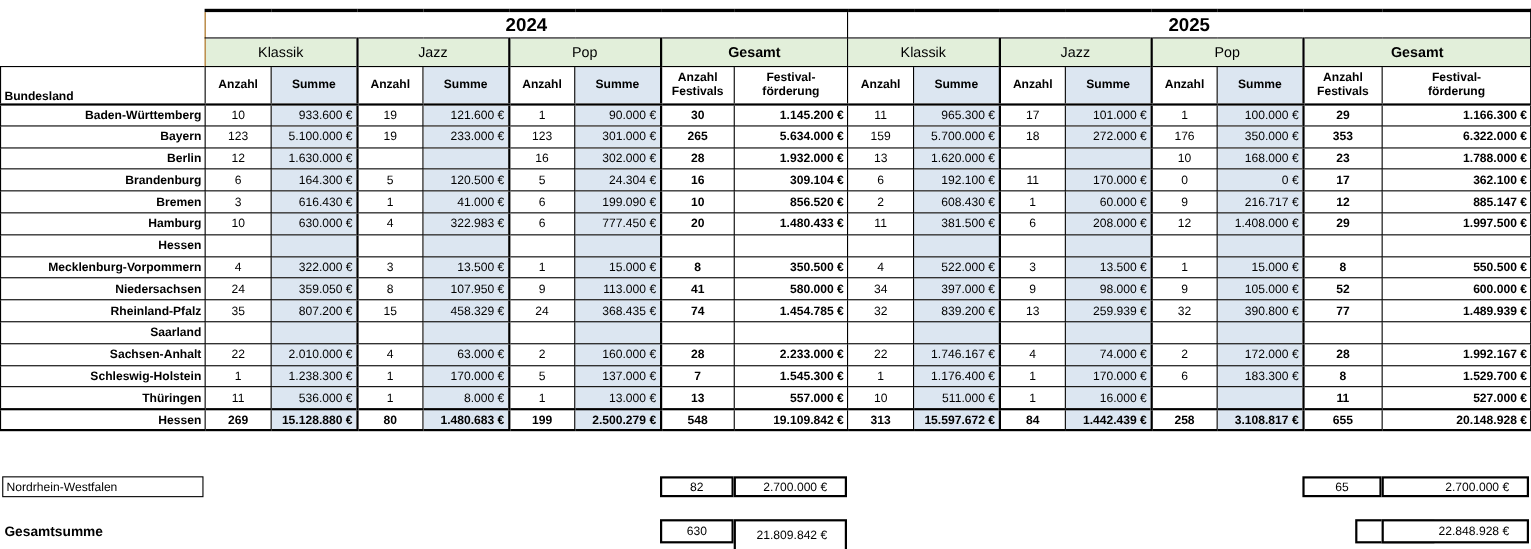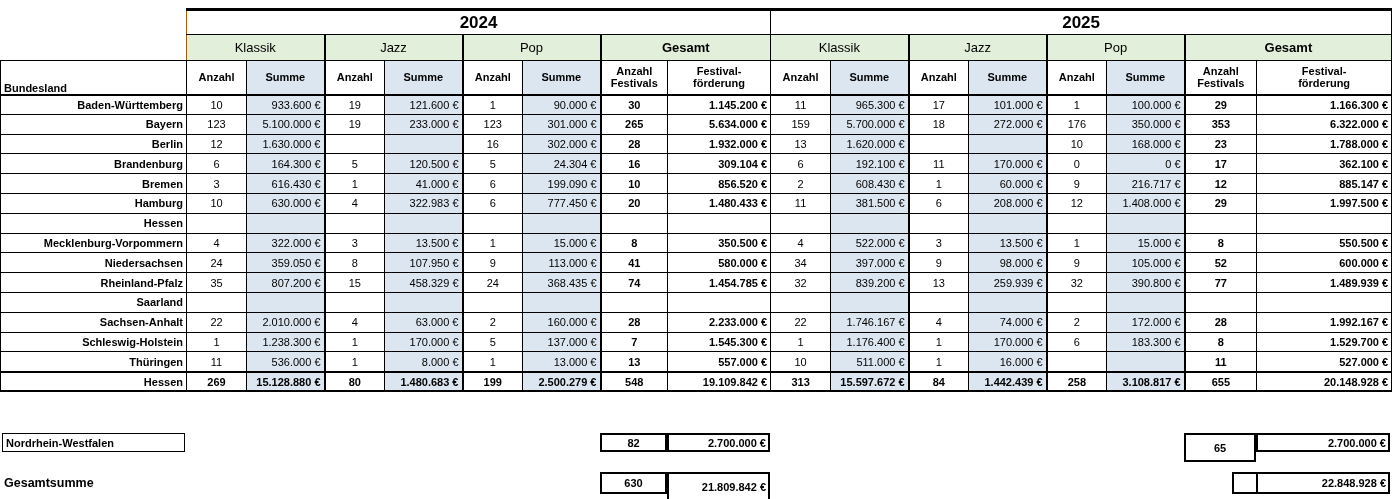--- a/index.html
+++ b/index.html
@@ -28,26 +28,26 @@
   .sub.blue { background:var(--blue);margin-top:28px; }
   .pre { white-space:pre-line; line-height:1.15; }
   .bund { font-weight:bold; text-align:left; vertical-align:bottom; background:#fff; }
   .state { font-weight:bold; text-align:right; }
   .num  { text-align:center; }
   .sum  { text-align:right; background:var(--blue); }
   .gnum { text-align:center; font-weight:bold; }
   .gsum { text-align:right; font-weight:bold; }
   tr.sumrow td { font-weight:bold; border-top:2px solid #000; border-bottom:2px solid #000; }
   .bbox {
-    position:absolute; background:#fff; font-size:11px; font-weight:bold;
+    position:absolute; background:#fff; font-size:11px; font-weight:normal;
     display:flex; align-items:center; border:2px solid #000;
   }
   .label-box { border-width:1.5px; padding-left:3px; }
   .num-box { justify-content:center; }
-  .sum-box { justify-content:flex-end; padding-right:2px; }
+  .sum-box { justify-content:flex-end; padding-right:16px; }
   .free-label { position:absolute; font-weight:bold; border:none; background:transparent; display:flex; align-items:center; }
   #gesamtsumme-label { font-size:12.5px; }
 </style>
 </head>
 <body>
 
 <div id="page">
   <table>
     <colgroup>
       <col style="width:186px">
@@ -394,21 +394,21 @@
           <td class="sum">3.108.817 €</td>
           <td class="gnum bl2">655</td>
           <td class="gsum br3">20.148.928 €</td>
         </tr>
       </tbody>
   </table>
 
   <div class="bbox label-box" id="nrw-label" style="left:2px; top:433px; width:183px; height:19px;">Nordrhein-Westfalen</div>
   <div class="bbox num-box" style="left:600px; top:433px; width:67px; height:19px;">82</div>
   <div class="bbox sum-box" style="left:667px; top:433px; width:103px; height:19px;">2.700.000 €</div>
-  <div class="bbox num-box" style="left:1184px; top:433px; width:72px; height:29px;">65</div>
+  <div class="bbox num-box" style="left:1184px; top:433px; width:72px; height:19px;">65</div>
   <div class="bbox sum-box" style="left:1256px; top:433px; width:134px; height:19px;">2.700.000 €</div>
 
   <div class="free-label" id="gesamtsumme-label" style="left:4px; top:472px; height:22px;">Gesamtsumme</div>
   <div class="bbox num-box" style="left:600px; top:472px; width:67px; height:22px;">630</div>
   <div class="bbox sum-box" style="left:667px; top:472px; width:103px; height:30px;">21.809.842 €</div>
   <div class="bbox num-box" style="left:1232px; top:472px; width:72px; height:22px;">720</div>
   <div class="bbox sum-box" style="left:1256px; top:472px; width:134px; height:22px;">22.848.928 €</div>
 </div>
 
 </body></html>

